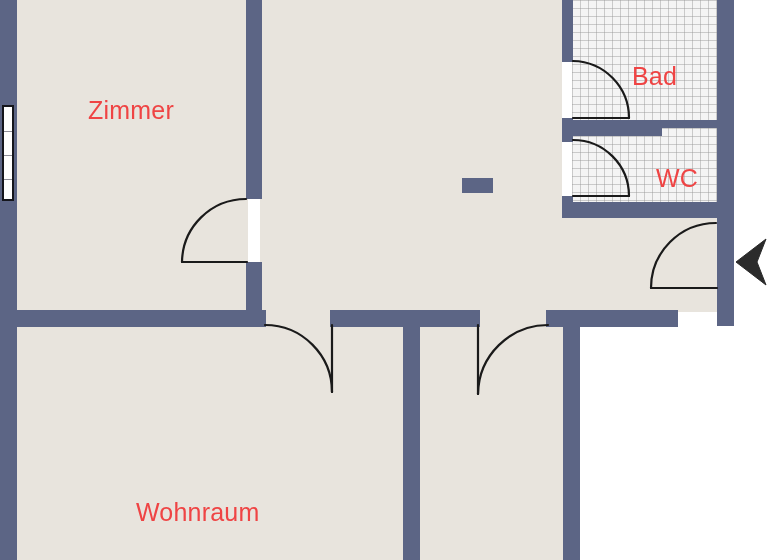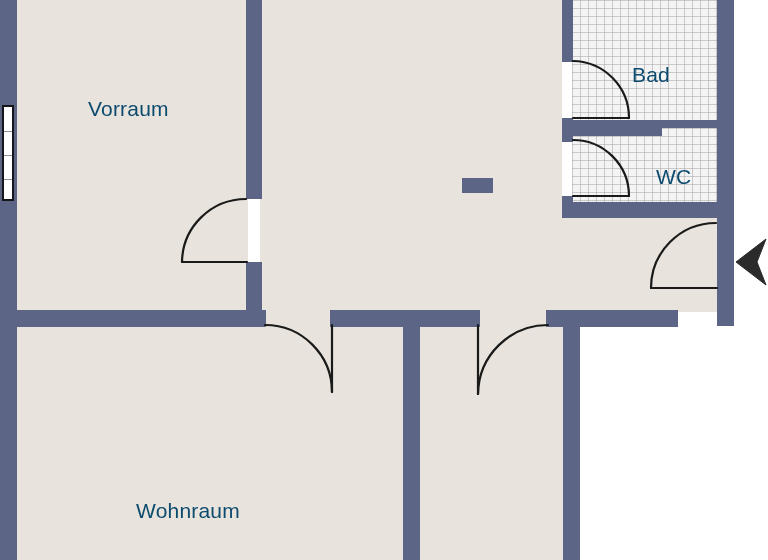--- a/index.html
+++ b/index.html
@@ -31,23 +31,23 @@
   }
   .window .pane{
     position:absolute;left:0;right:0;
     height:1px;background:#8e8e98;
   }
   
   .overlay{position:absolute;left:0;top:0;width:768px;height:560px;}
   
   .label{
     position:absolute;
-    color:#0c4a6e;
+    color:#ef4444;
     font-family:"Liberation Sans", sans-serif;
-    font-size:21px;
+    font-size:25px;
     line-height:1;
     white-space:nowrap;
     letter-spacing:.2px;
   }
   .marker{position:absolute;background:#5c6585;}
 </style>
 </head>
 <body>
 
 <div id="plan">
@@ -119,21 +119,21 @@
       <path d="M265,325 A67,67 0 0 1 332,392"></path>
       <path d="M332,392 L332,325"></path>
 
       <path d="M548,325 A70,70 0 0 0 478,394"></path>
       <path d="M478,394 L478,325"></path>
     </g>
 
     <path d="M736,262 L766,239 L757,262 L766,285 Z" fill="#2b2b2b" stroke="#2b2b2b" stroke-width="1" stroke-linejoin="round"></path>
   </svg>
 
-  <div class="label" style="left:88px;top:98px;">Vorraum</div>
+  <div class="label" style="left:88px;top:98px;">Zimmer</div>
 
   <div class="label" style="left:632px;top:64px;">Bad</div>
 
   <div class="label" style="left:656px;top:166px;">WC</div>
 
 
   <div class="label" style="left:136px;top:500px;">Wohnraum</div>
 
 </div>
 

